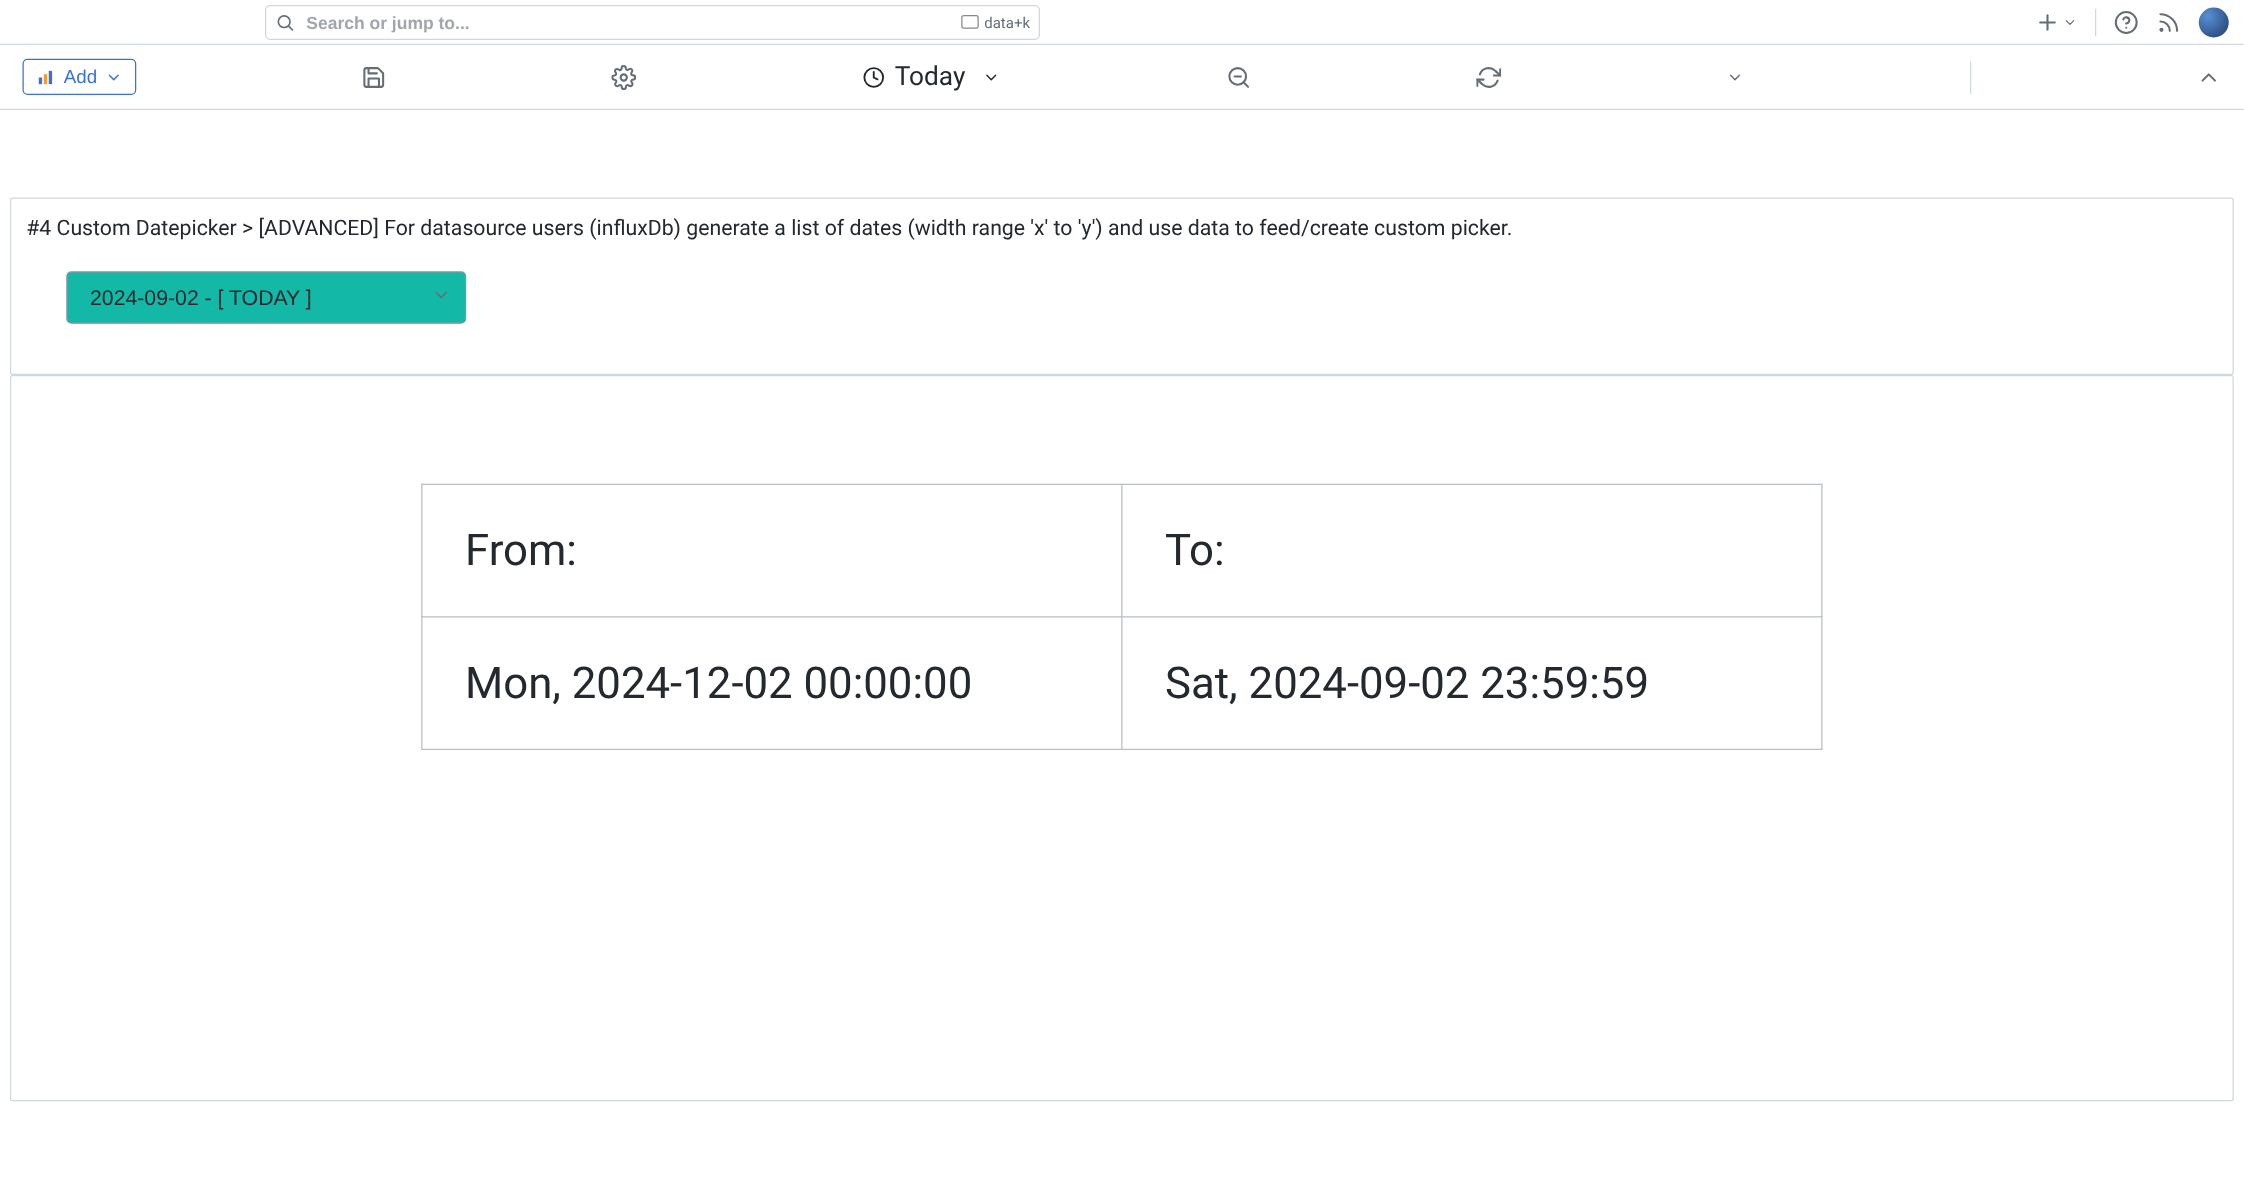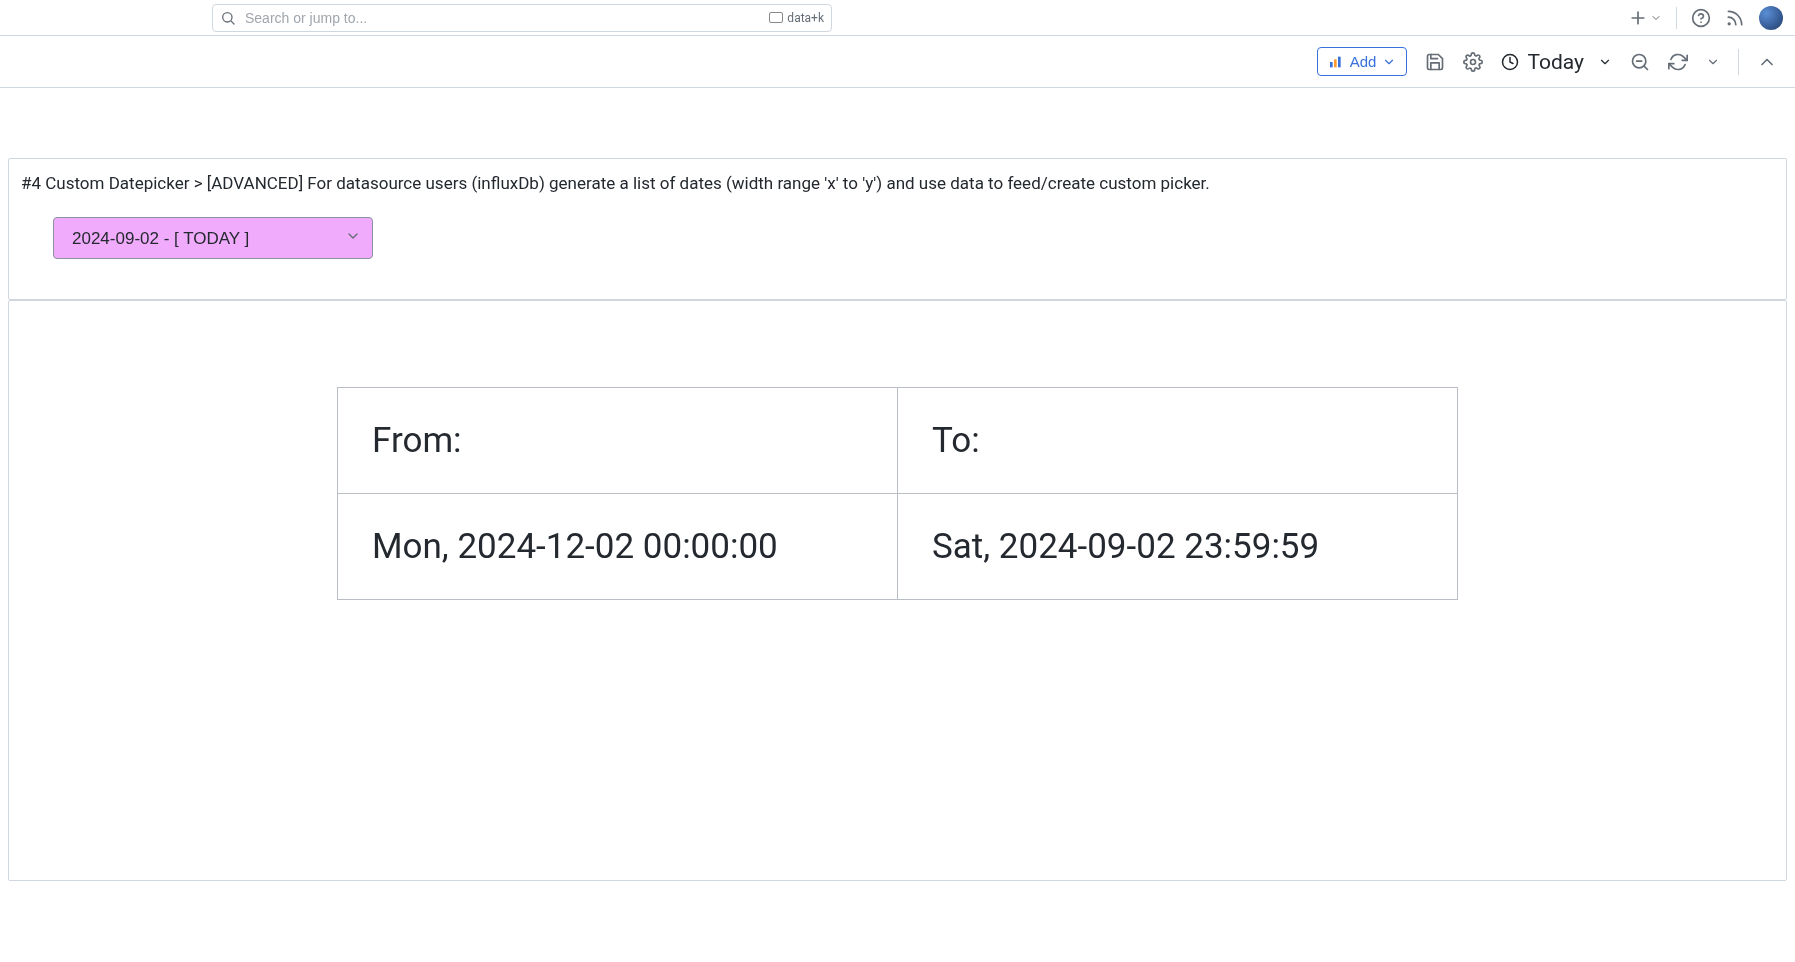--- a/index.html
+++ b/index.html
@@ -31,20 +31,21 @@
     }
     .search-input {
       width: 620px;
       height: 28px;
       border: 1px solid #d0d7de;
       border-radius: 4px;
       padding: 0 70px 0 32px;
       font-size: 14px;
       color: #656d76;
       background: #ffffff;
+      font-weight: bold;
     }
     .search-input::placeholder {
       color: #a0a6ac;
     }
     .search-icon {
       position: absolute;
       left: 8px;
       top: 50%;
       transform: translateY(-50%);
       width: 16px;
@@ -104,21 +105,21 @@
       border-radius: 50%;
       background: radial-gradient(circle at 30% 30%, #5a8fd6, #1f3a6a);
       cursor: pointer;
     }
 
     
     .toolbar {
       height: 52px;
       display: flex;
       align-items: center;
-      justify-content: flex-end;
+      justify-content: space-between;
       padding: 0 18px;
       border-bottom: 1px solid #d0d7de;
       gap: 18px;
     }
     .add-btn {
       display: flex;
       align-items: center;
       gap: 6px;
       border: 1px solid #3871dc;
       color: #3871dc;
@@ -173,21 +174,21 @@
       font-size: 17px;
       color: #24292f;
       margin-bottom: 24px;
     }
     .date-select {
       margin-left: 32px;
       height: 42px;
       width: 320px;
       border: 1px solid #8b949e;
       border-radius: 4px;
-      background: #f0abfc;
+      background: #14b8a6;
       padding: 0 36px 0 18px;
       font-size: 17px;
       color: #24292f;
       cursor: pointer;
       appearance: none;
       position: relative;
     }
     .date-select-wrap {
       position: relative;
       display: inline-block;

